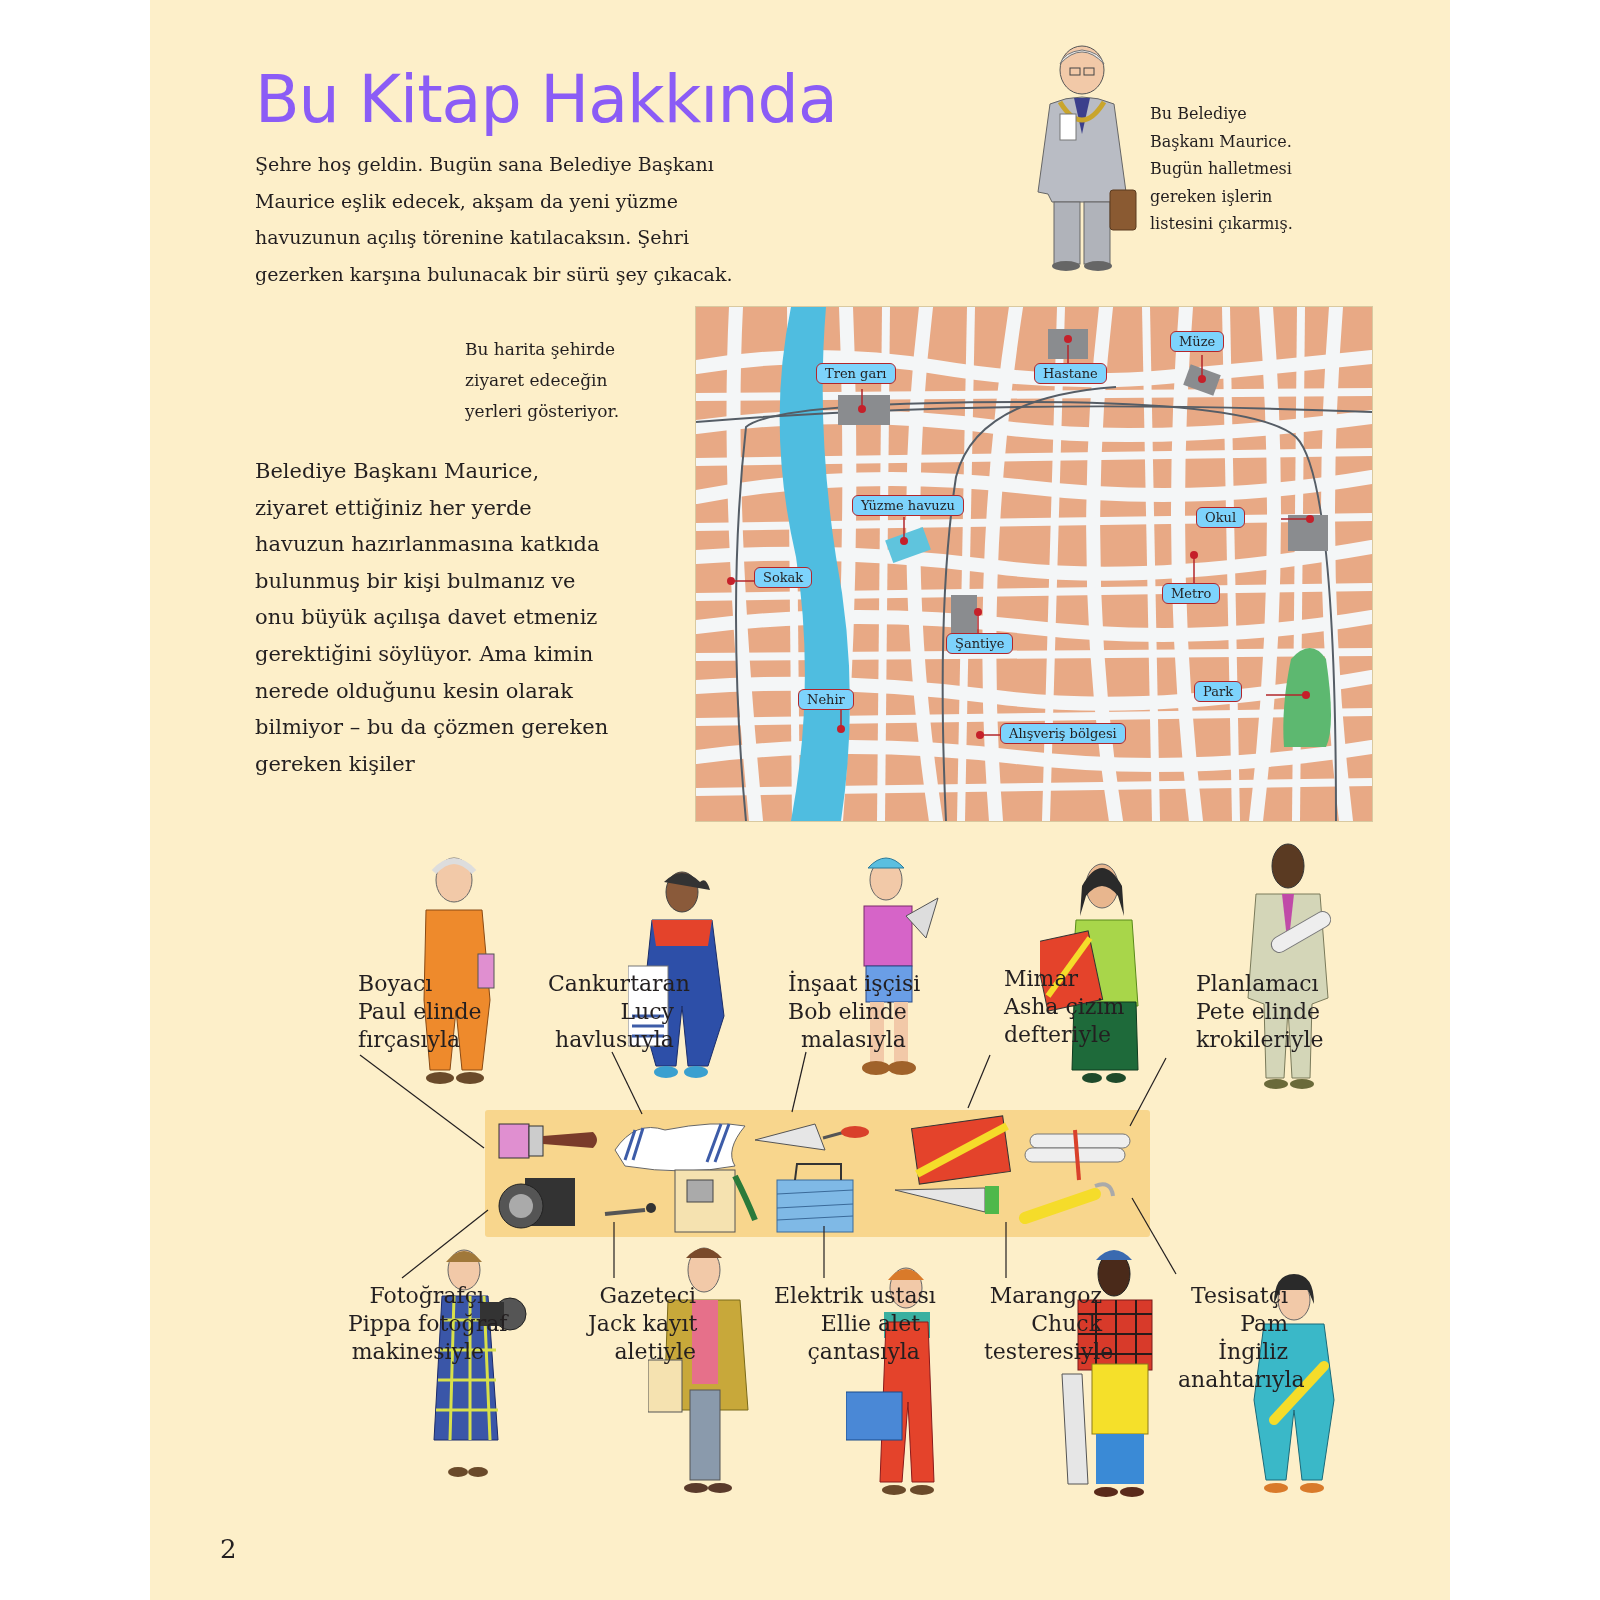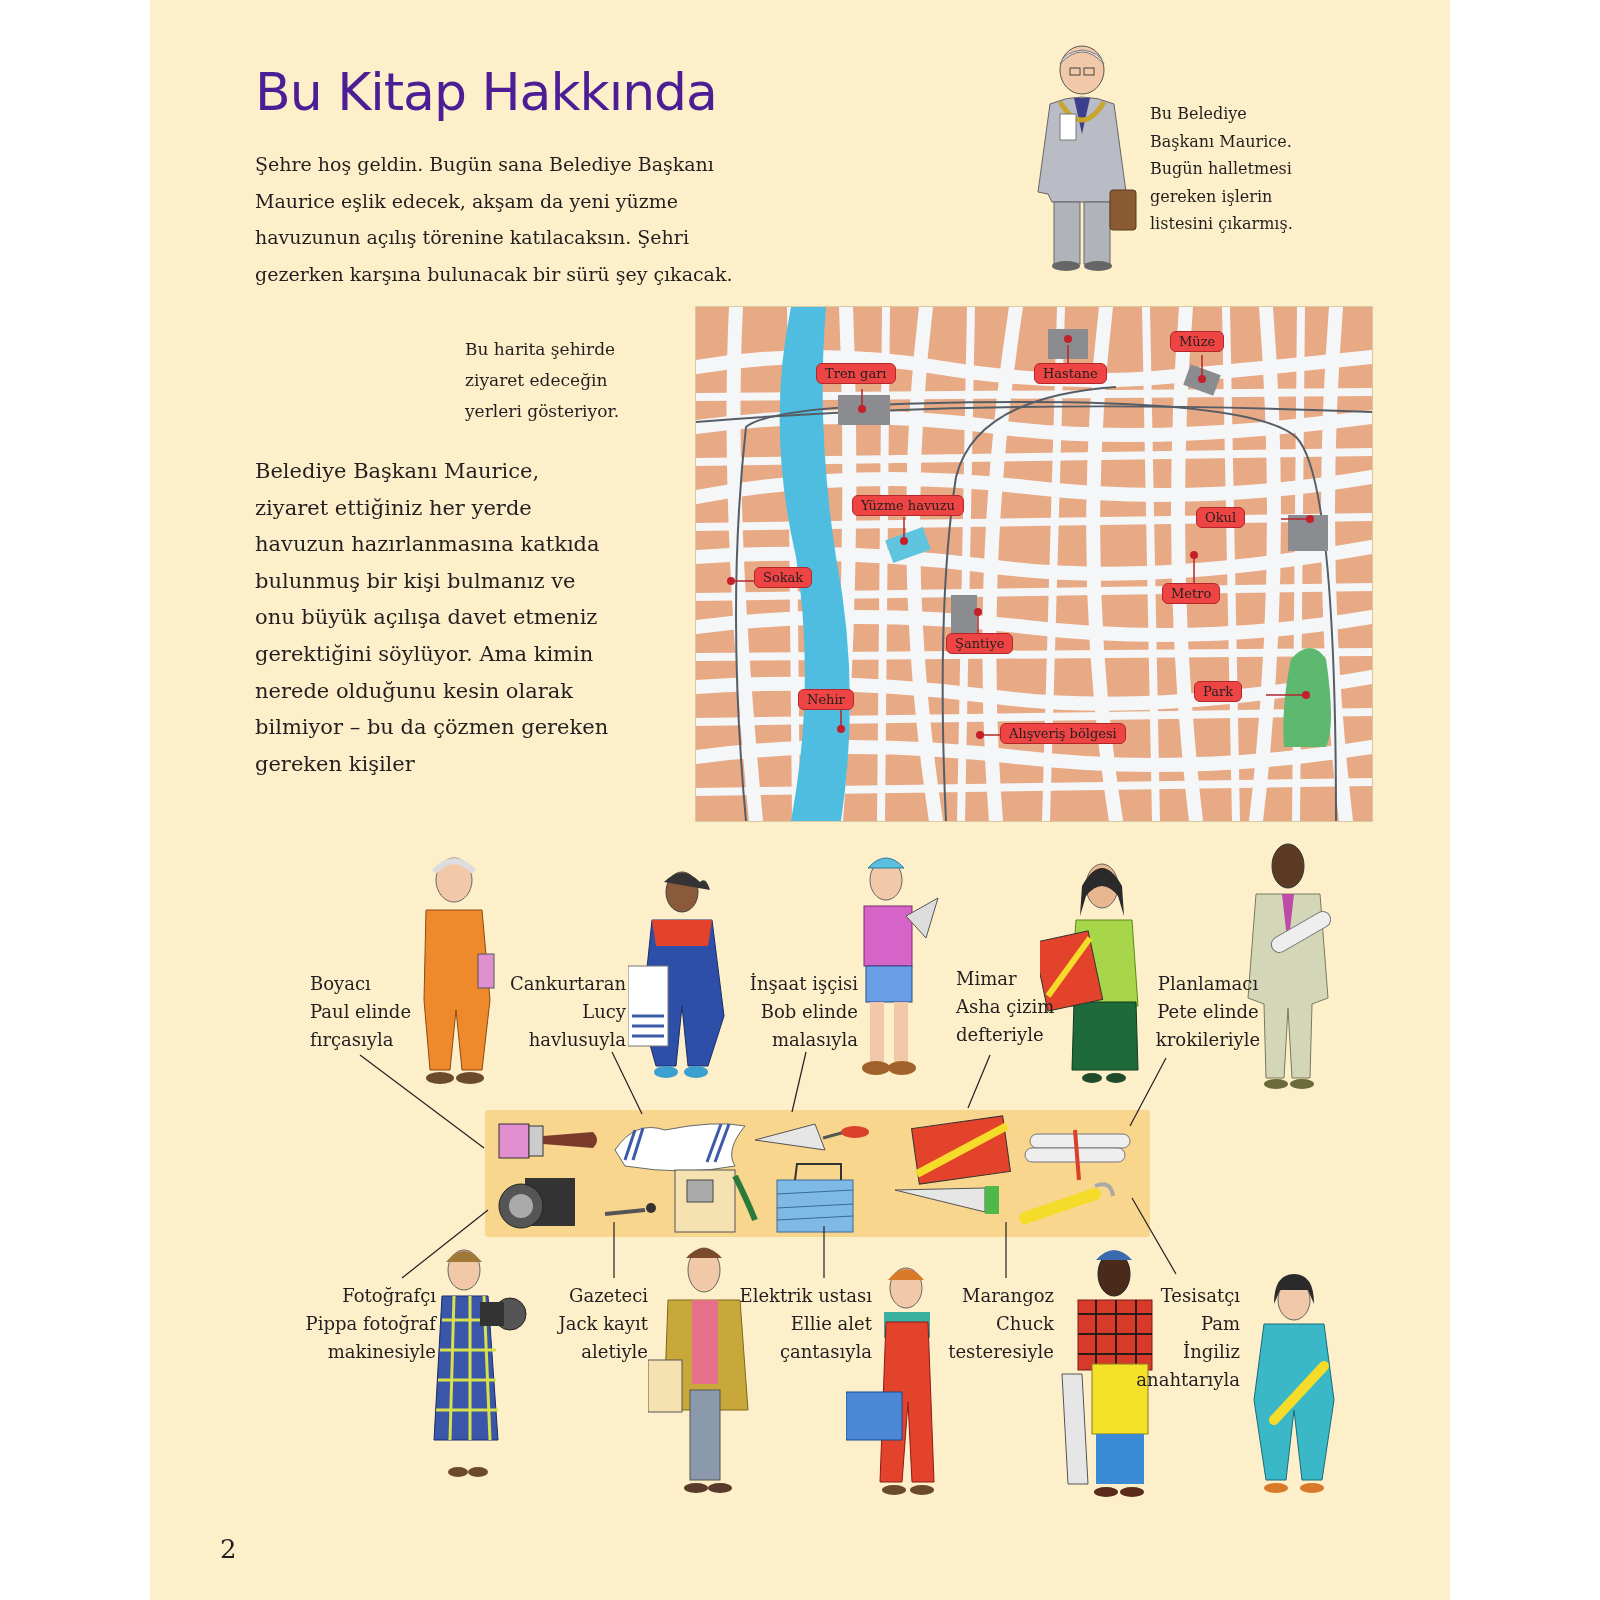--- a/index.html
+++ b/index.html
@@ -1,29 +1,29 @@
 <!DOCTYPE html>
 <html><head>
 <meta charset="utf-8">
 <style>
   html,body{margin:0;padding:0;background:#ffffff;}
   body{width:1600px;height:1600px;position:relative;overflow:hidden;font-family:"DejaVu Serif",serif;color:#231f20;}
   .page{position:absolute;left:150px;top:0;width:1300px;height:1600px;background:#fdefc9;}
   .abs{position:absolute;}
-  .title{left:255px;top:62px;font-family:"DejaVu Sans",sans-serif;font-size:52px;font-weight:500;letter-spacing:-1px;color:#4c1d95;white-space:nowrap;text-align:right;}
+  .title{left:255px;top:62px;font-family:"DejaVu Sans",sans-serif;font-size:65px;font-weight:500;letter-spacing:-1px;color:#8b5cf6;white-space:nowrap;text-align:right;}
   .intro{left:255px;top:146px;width:580px;font-size:19px;line-height:36.5px;}
   .intro div{white-space:nowrap;}
   .mayor-cap{left:1150px;top:100px;font-size:16px;line-height:27.5px;}
   .map-cap{left:465px;top:334px;font-size:17px;line-height:31px;}
   .body2{left:255px;top:453px;font-size:21px;line-height:36.6px;}
   .body2 div,.map-cap div,.mayor-cap div{white-space:nowrap;}
   .map{left:695px;top:306px;width:676px;height:514px;background:#e8a985;overflow:hidden;border:1px solid #d9c9a0;}
-  .maplabel{position:absolute;background:#ef4444;border:1.5px solid #b3262b;border-radius:6px;font-size:13px;padding:0 8px;height:19px;line-height:19px;white-space:nowrap;color:#231f20;}
+  .maplabel{position:absolute;background:#7dd3fc;border:1.5px solid #b3262b;border-radius:6px;font-size:13px;padding:0 8px;height:19px;line-height:19px;white-space:nowrap;color:#231f20;}
   .pin{position:absolute;width:8px;height:8px;border-radius:50%;background:#c5202a;}
-  .person-lbl{position:absolute;font-size:18px;line-height:28px;}
+  .person-lbl{position:absolute;font-size:22px;line-height:28px;margin-left:48px;}
   .person-lbl div{white-space:nowrap;}
   .r{text-align:right;}
   .l{text-align:left;}
   .c{text-align:center;}
   .toolbar{left:485px;top:1110px;width:665px;height:127px;background:#f8d68d;border-radius:3px;}
   .figure{position:absolute;}
   .pagenum{left:220px;top:1534px;font-size:26px;}
 </style>
 </head>
 <body>

